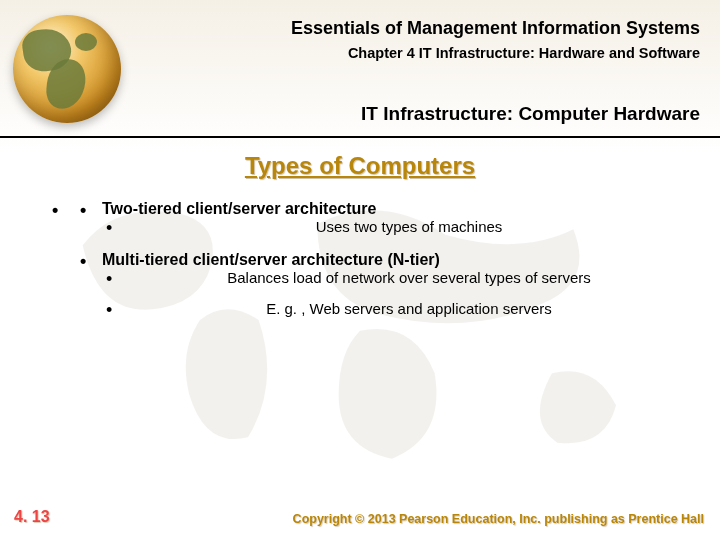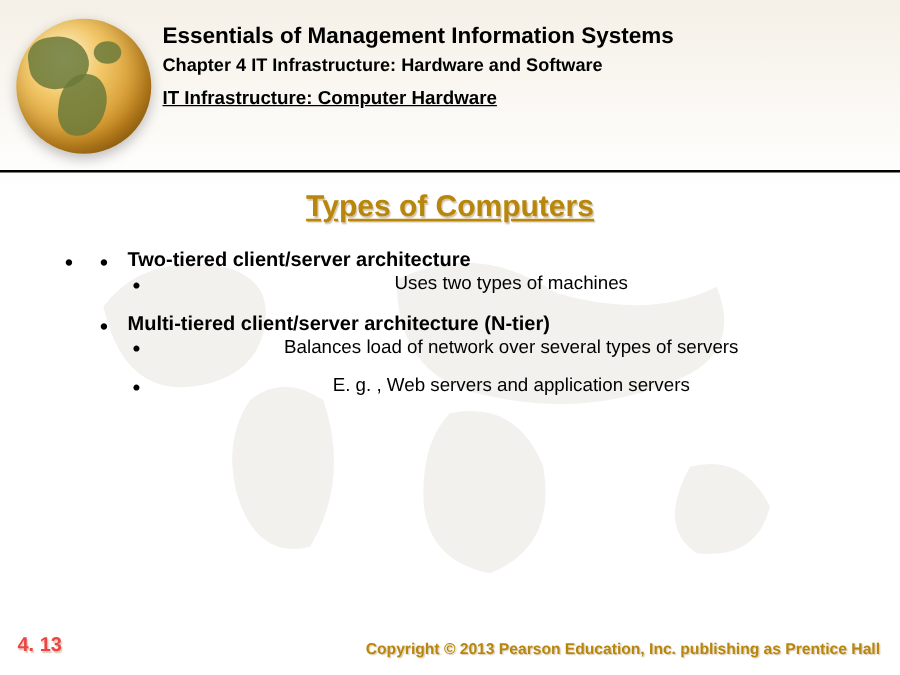--- a/index.html
+++ b/index.html
@@ -35,26 +35,26 @@
     position: absolute;
     background: #6b7a3a;
     opacity: 0.85;
   }
   .globe .l1 { width: 48px; height: 42px; top: 14px; left: 10px; border-radius: 40% 60% 50% 50%; transform: rotate(-8deg);}
   .globe .l2 { width: 38px; height: 50px; top: 44px; left: 34px; border-radius: 55% 45% 60% 40%; transform: rotate(6deg);}
   .globe .l3 { width: 22px; height: 18px; top: 18px; left: 62px; border-radius: 50%; }
   .headerblock {
     position: absolute;
     top: 18px; left: 130px; right: 20px;
-    text-align: left;
+    text-align: right;
     color: #000;
   }
   .book-title { font-size: 18px; font-weight: bold; }
   .chapter { font-size: 14.5px; font-weight: bold; margin-top: 6px; }
-  .section { font-size: 15px; font-weight: bold; margin-top: 9px; text-decoration: underline; }
+  .section { font-size: 19px; font-weight: bold; margin-top: 42px; }
   .rule {
     position: absolute;
     left: 0; right: 0;
     height: 2px;
     background: #000;
     top: 136px;
   }
   .slide-title {
     position: absolute;
     top: 152px; left: 0; right: 0;

